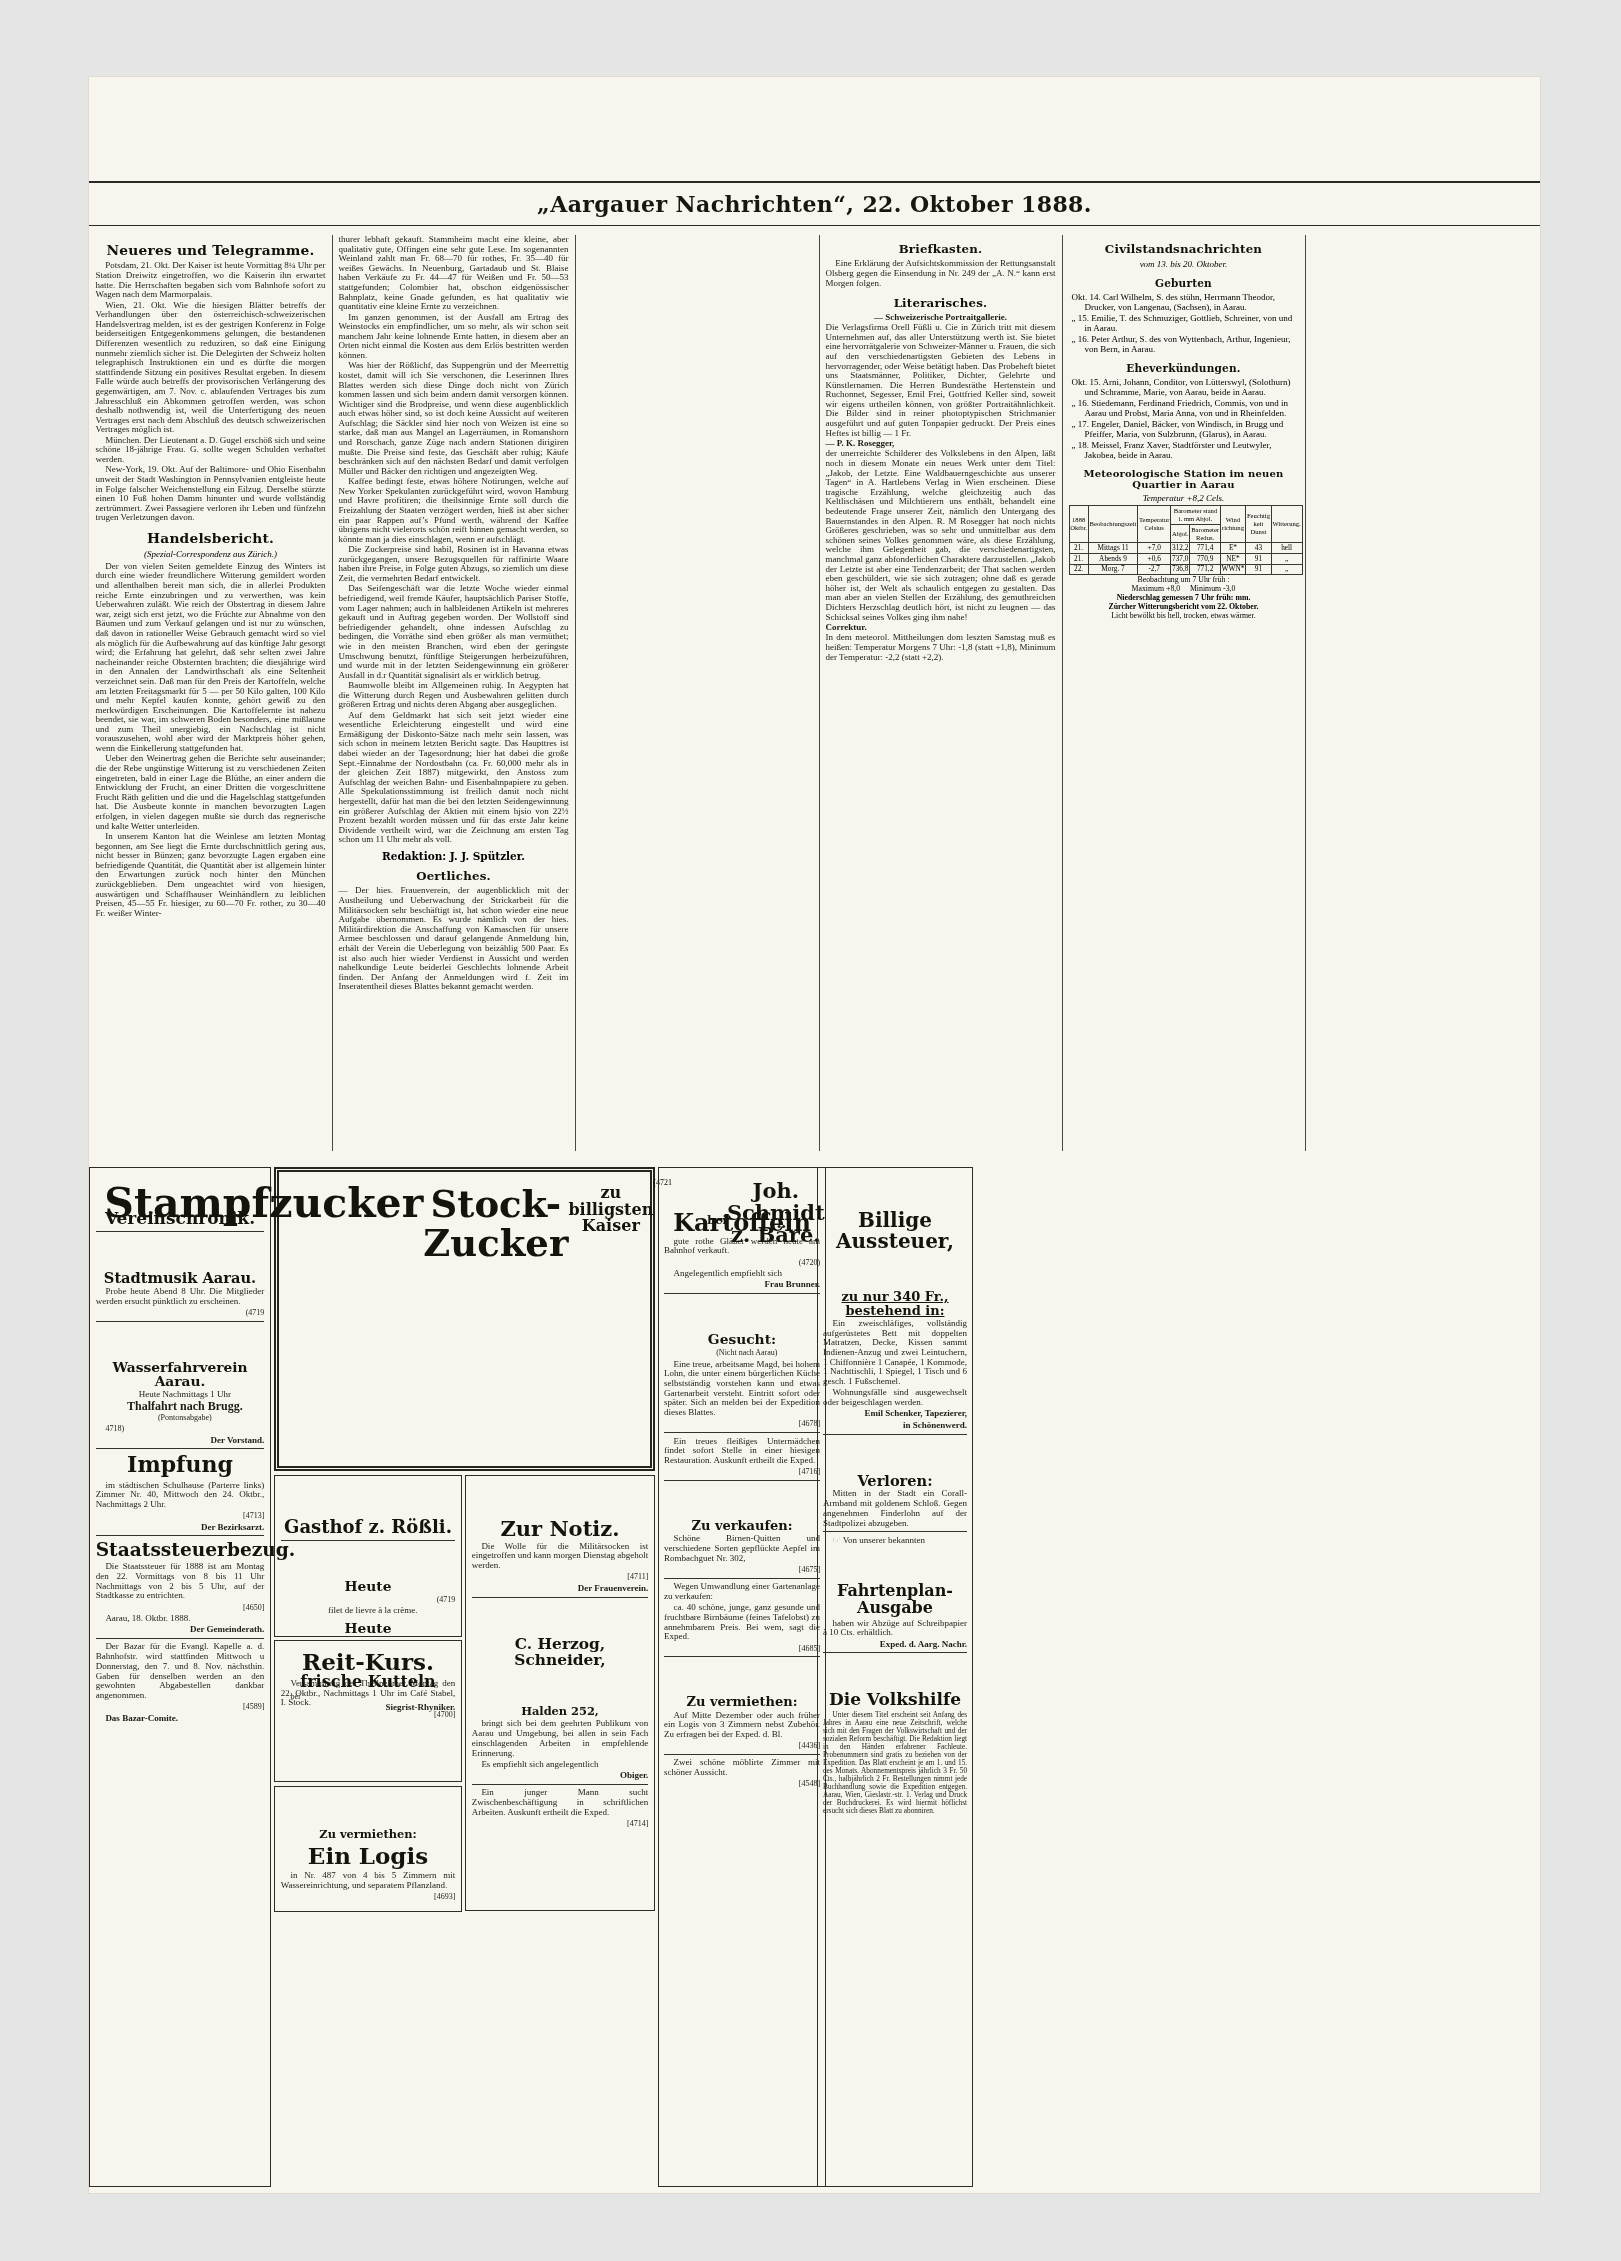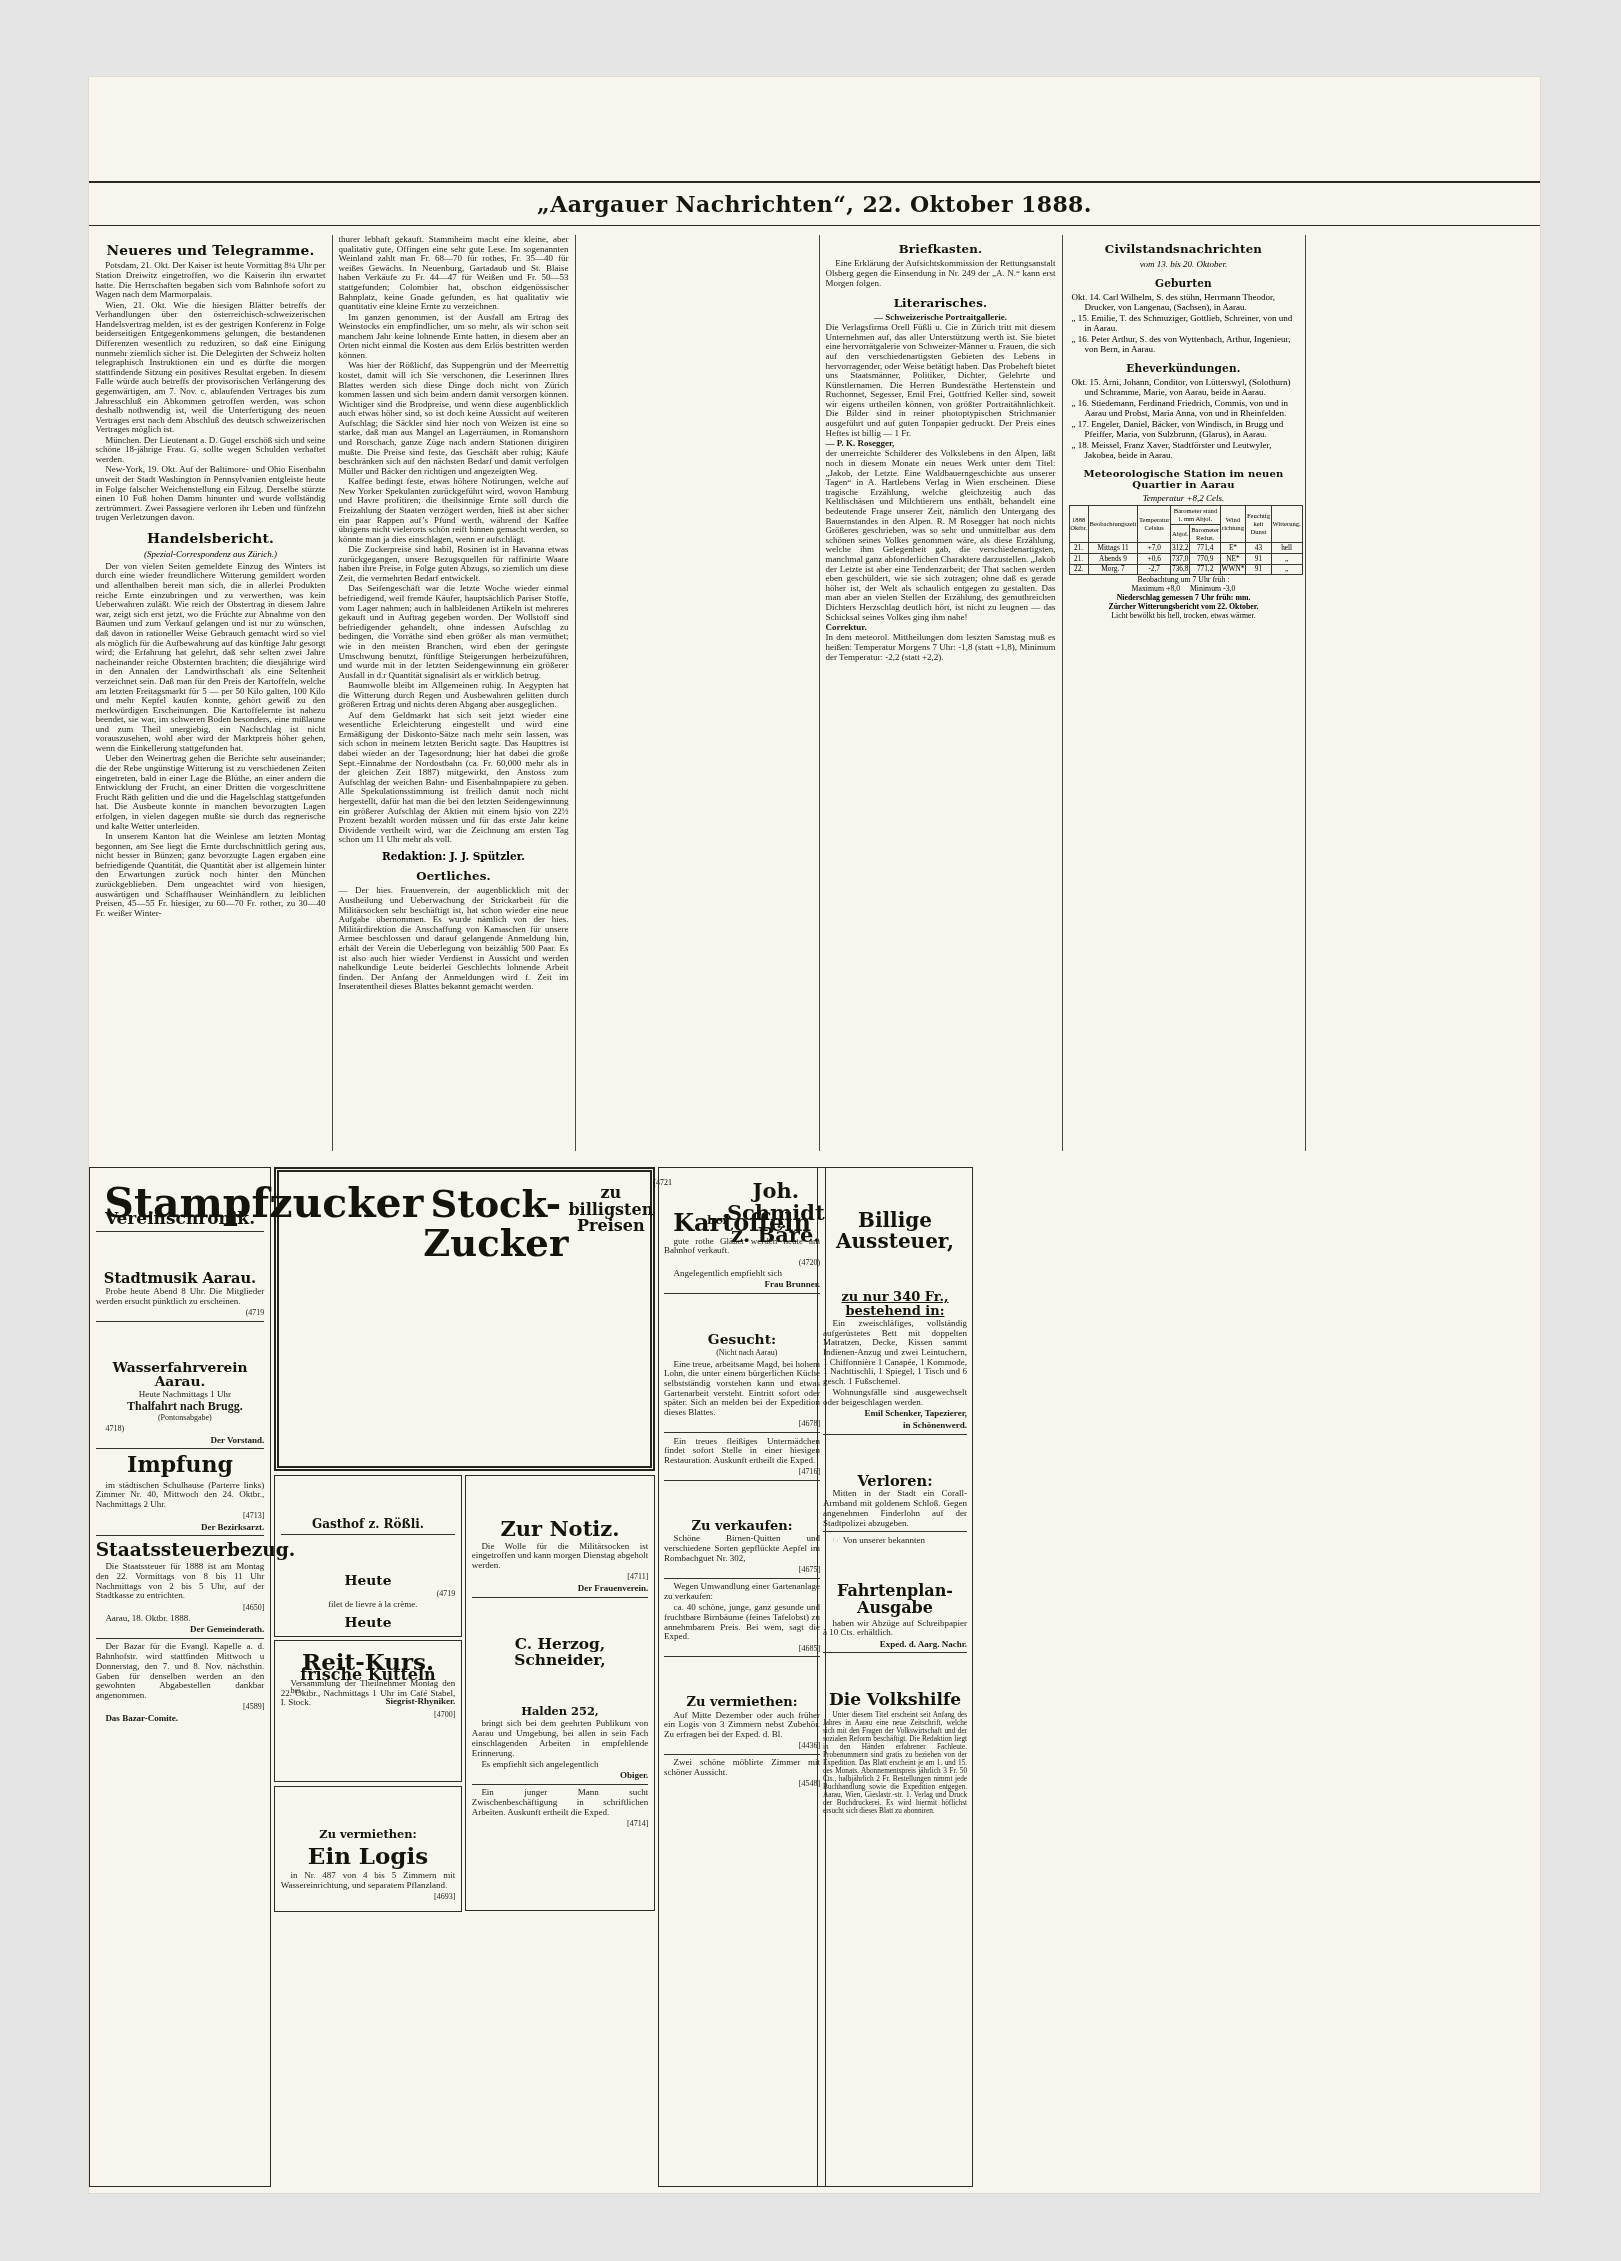--- a/index.html
+++ b/index.html
@@ -242,29 +242,29 @@
         <div class="hr"></div>
         <p class="adtxt">Der Bazar für die Evangl. Kapelle a. d. Bahnhofstr. wird stattfinden Mittwoch u Donnerstag, den 7. und 8. Nov. nächsthin. Gaben für denselben werden an den gewohnten Abgabestellen dankbar angenommen.</p>
         <p class="adtxt right small">[4589]</p>
         <p class="adtxt b">Das Bazar-Comite.</p>
       </div>
 
       <div class="ad" style="left:185px;top:0;width:381px;height:304px;">
         <div class="ornate" style="height:100%;box-sizing:border-box;display:flex;flex-direction:row;justify-content:center;">
           <div class="adtitle" style="font-size:41px;margin:4.9px 0;">Stampfzucker</div>
           <div class="adtitle" style="font-size:37px;margin:8px 0;">Stock-Zucker</div>
-          <div class="adtitle" style="font-size:16px;margin:8px 0 3.2px;">zu billigsten Preisen</div>
+          <div class="adtitle" style="font-size:16px;margin:8px 0 3.2px;">zu billigsten Kaiser</div>
           <div class="adtxt right small" style="margin-right:11.4px;">(4721</div>
           <div class="adtitle" style="font-size:11.4px;text-align:left;margin-left:24px;">bei</div>
           <div class="adtitle" style="font-size:21px;margin:3.2px 0 6.5px;">Joh. Schmidt z. Bäre.</div>
         </div>
       </div>
 
       <div class="ad box" style="left:185px;top:308px;width:188px;height:162px;padding:4px 5.7px;">
-        <div class="adtitle" style="font-size:12px;">Gasthof z. Rößli.</div>
+        <div class="adtitle" style="font-size:18px;">Gasthof z. Rößli.</div>
         <div class="hr"></div>
         <div class="adtitle" style="font-size:13.8px;">Heute</div>
         <p class="adtxt right small">(4719</p>
         <p class="adtxt c">filet de lievre à la crème.</p>
         <div class="adtitle" style="font-size:13.8px;margin-top:4.9px;">Heute</div>
         <div class="adtitle" style="font-size:16px;">frische Kutteln</div>
         <p class="adtxt small">bei</p>
         <p class="adtxt right b">Siegrist-Rhyniker.</p>
       </div>
 

